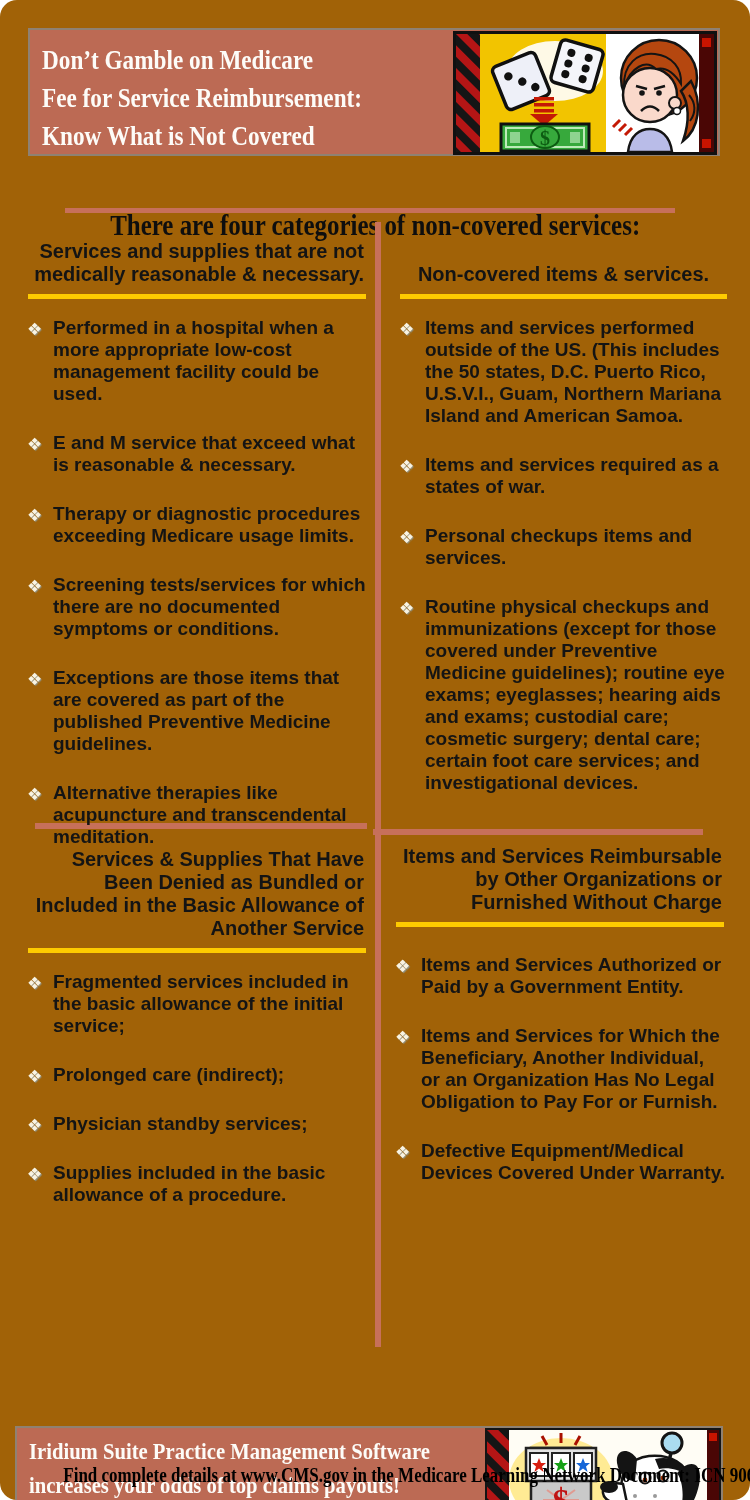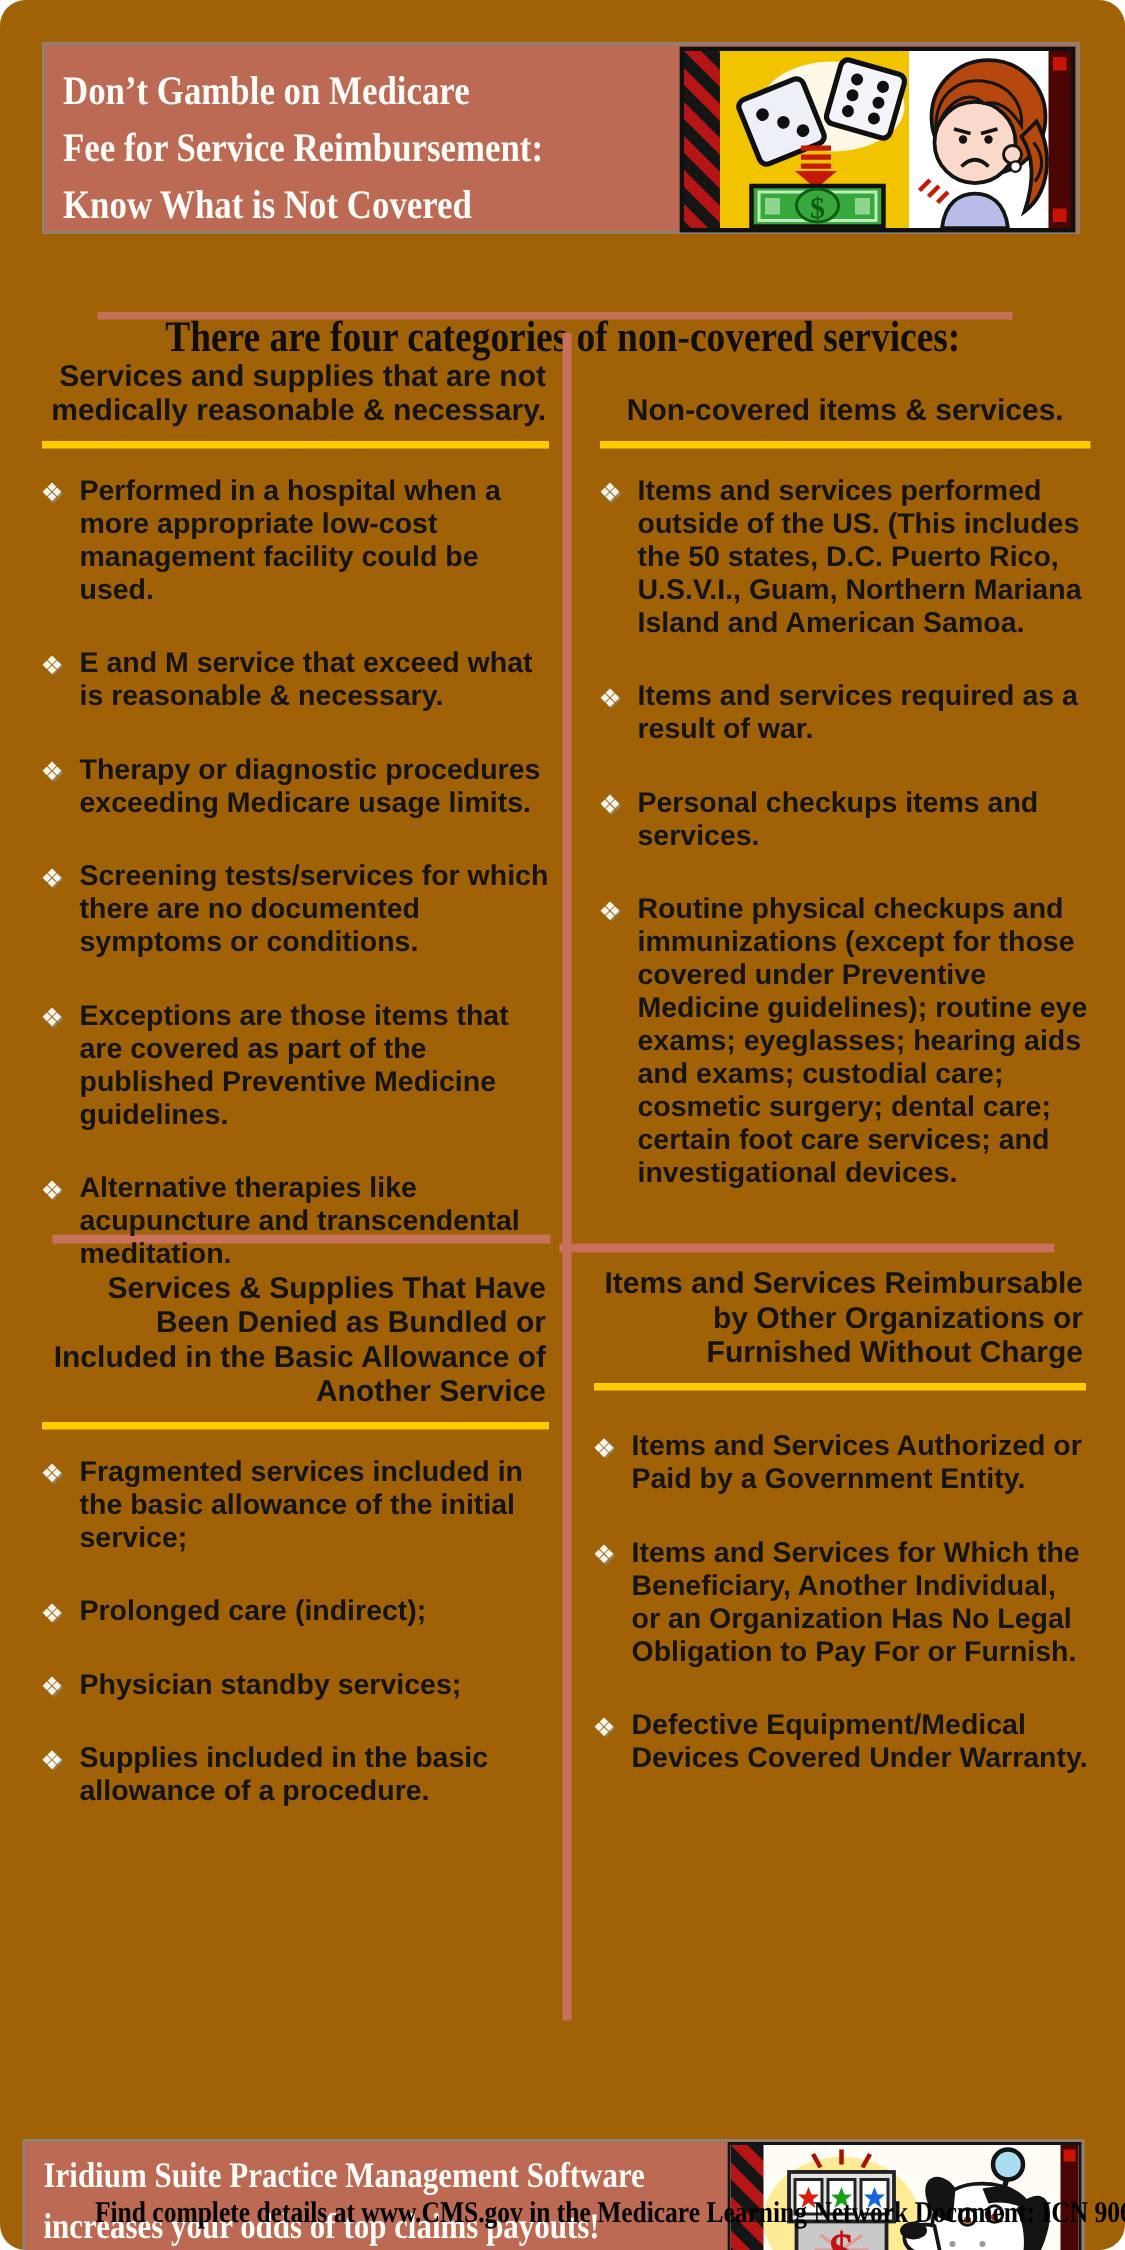--- a/index.html
+++ b/index.html
@@ -173,21 +173,21 @@
       <li><span class="diamond">❖</span><span> Exceptions are those items that are covered as part of the published Preventive Medicine guidelines.</span></li>
       <li><span class="diamond">❖</span><span>Alternative therapies like acupuncture and transcendental meditation.</span></li>
     </ul>
   </div>
 
   <div class="quadrant q-tr">
     <div class="q-heading">Non-covered items &amp; services.</div>
     <hr class="yellow-rule">
     <ul class="bullets">
       <li><span class="diamond">❖</span><span>Items and services performed outside of the US. (This includes the 50 states, D.C. Puerto Rico, U.S.V.I., Guam, Northern Mariana Island and American Samoa.</span></li>
-      <li><span class="diamond">❖</span><span>Items and services required as a result of war.</span></li>
+      <li><span class="diamond">❖</span><span>Items and services required as a states of war.</span></li>
       <li><span class="diamond">❖</span><span>Personal checkups items and services.</span></li>
       <li><span class="diamond">❖</span><span>Routine physical checkups and immunizations (except for those covered under Preventive Medicine guidelines); routine eye exams; eyeglasses; hearing aids and exams; custodial care; cosmetic surgery; dental care; certain foot care services; and investigational devices.</span></li>
     </ul>
   </div>
 
   <div class="quadrant q-bl">
     <div class="q-heading">Services &amp; Supplies That Have Been Denied as Bundled or Included in the Basic Allowance of Another Service</div>
     <hr class="yellow-rule">
     <ul class="bullets">
       <li><span class="diamond">❖</span><span>Fragmented services included in the basic allowance of the initial service;</span></li>

